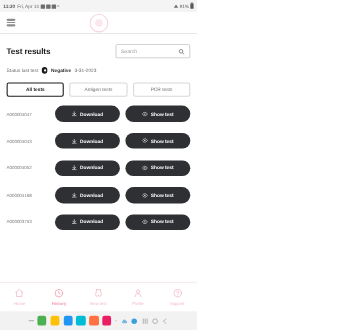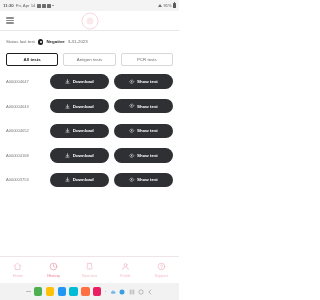--- a/index.html
+++ b/index.html
@@ -306,20 +306,30 @@
       <i></i>
       <i></i>
     </div>
     <div class="brandmark">
       <span class="inner"></span>
     </div>
   </div>
 
   <div class="content">
 
+    <div class="titlerow">
+      <div class="page-title">Test results</div>
+      <div class="searchbox">
+        <input type="text" placeholder="Search" style="">
+        <svg class="search-icon" viewBox="0 0 24 24" fill="none" stroke="#4a4a4a" stroke-width="2.2">
+          <circle cx="10.5" cy="10.5" r="6.5"></circle>
+          <line x1="15.6" y1="15.6" x2="21" y2="21" stroke-linecap="round"></line>
+        </svg>
+      </div>
+    </div>
 
     <div class="statusline">
       <span class="lbl">Status last test</span>
       <span class="result-dot"></span>
       <span class="val">Negative</span>
       <span class="date">3-31-2023</span>
     </div>
 
     <div class="chips">
       <div class="chip active">All tests</div>

